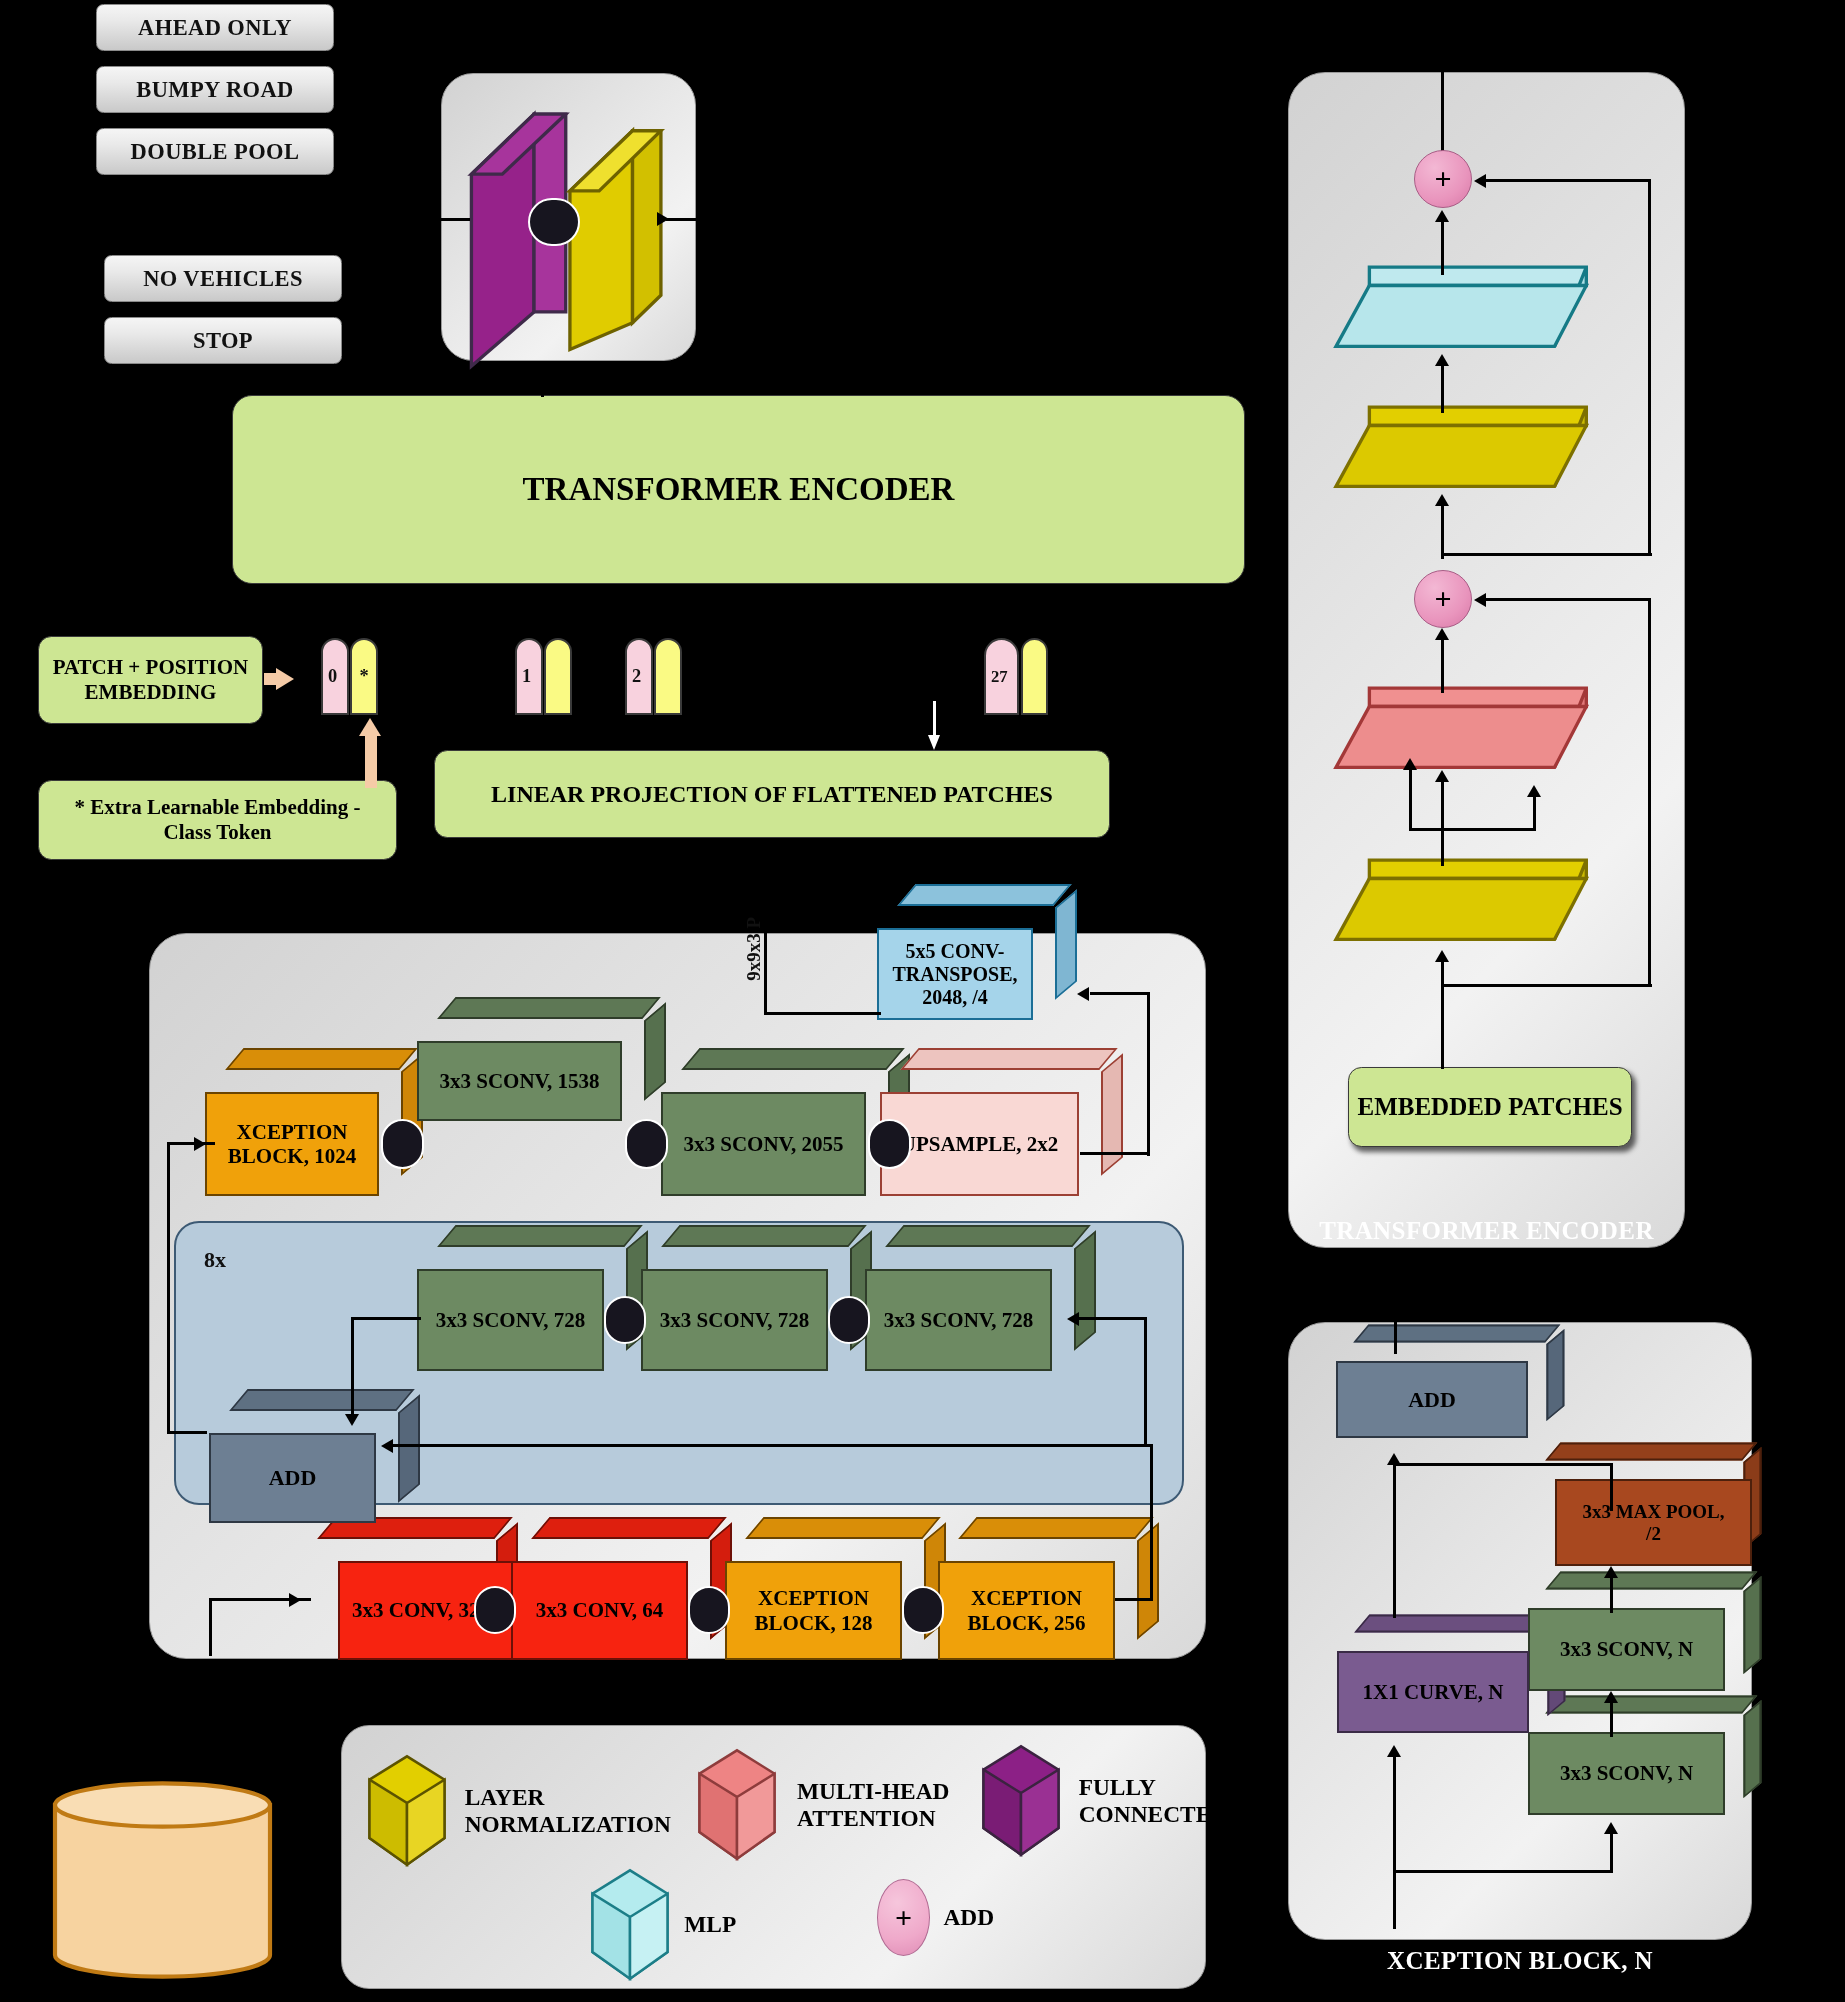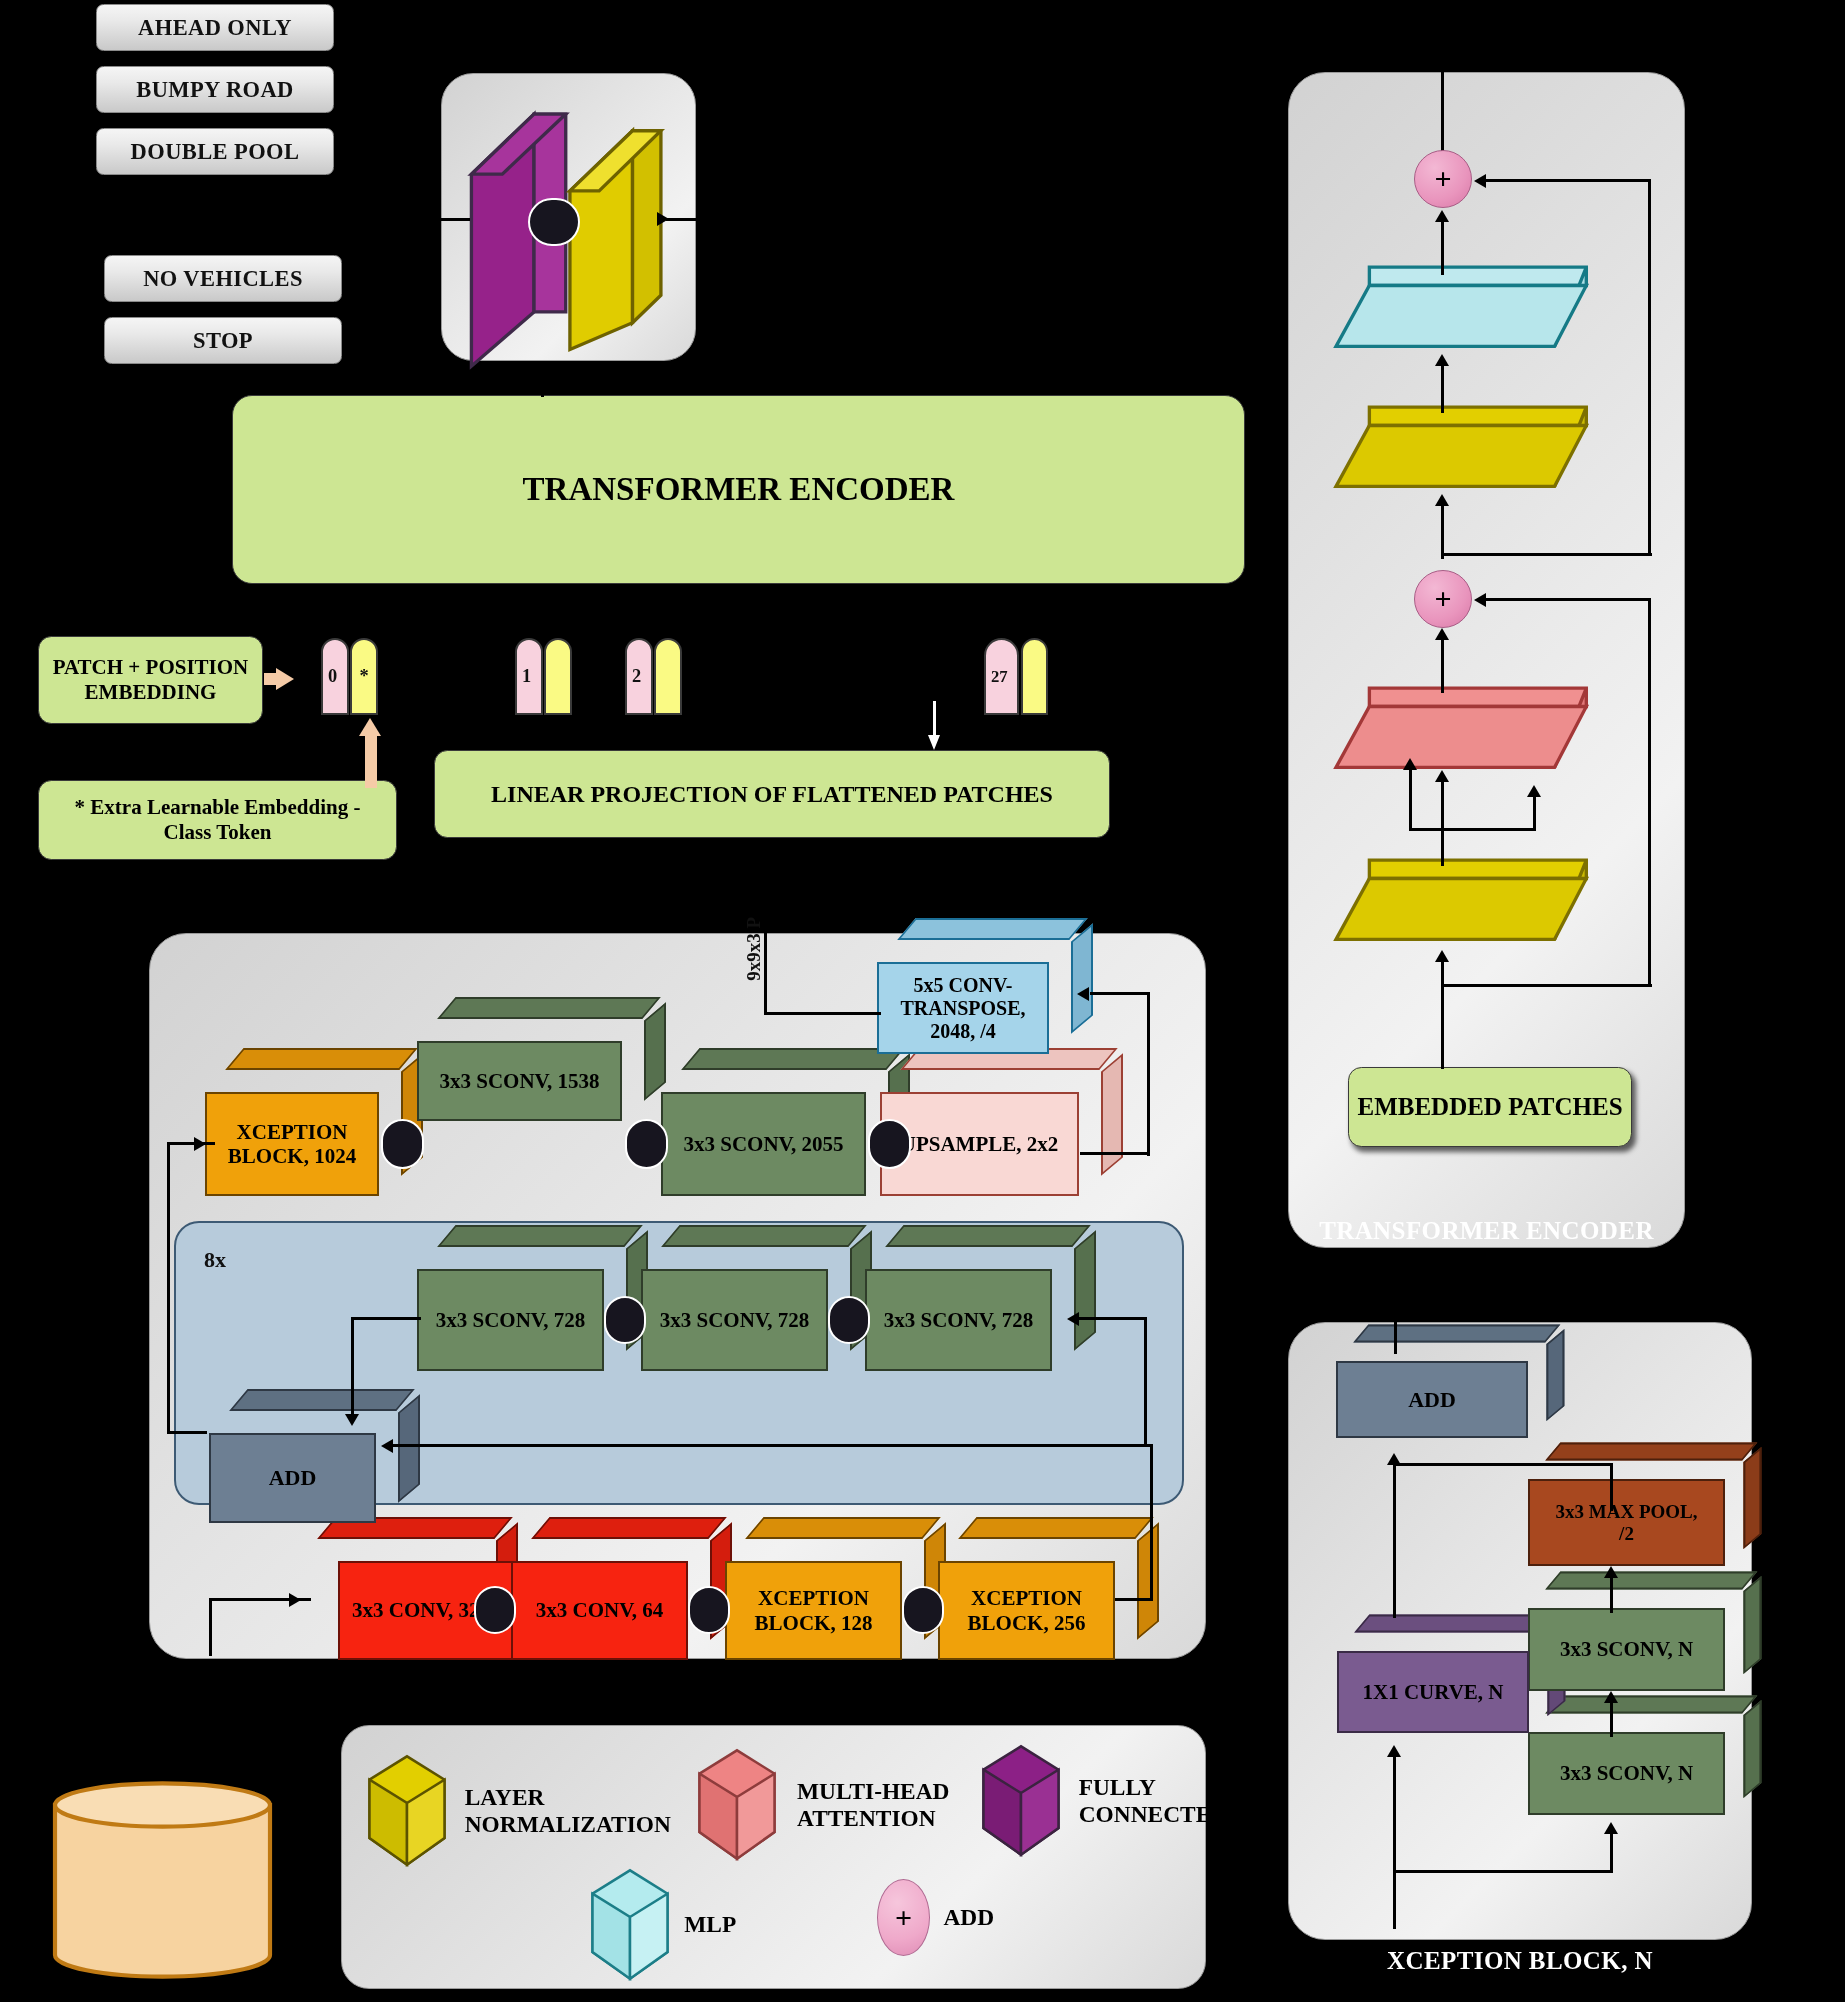--- a/index.html
+++ b/index.html
@@ -260,21 +260,21 @@
 
 <div class="greenbox abs" style="left:1348px; top:1067px; width:284px; height:80px; font-size:25px;">EMBEDDED PATCHES</div>
 
 <div class="panel abs" style="left:149px; top:933px; width:1057px; height:726px;"></div>
 
 <div class="vlabel" style="left:743px;top:917px;">9x9x3 P</div>
 
 <div class="ln" style="left:764px;top:925px;width:3.3px;height:90px;"></div>
 <div class="ln" style="left:764px;top:1012px;width:117px;height:3.3px;"></div>
 
-<div class="box3d" style="left:877px;top:962px;width:172px;height:92px;--fill:#a5d4ea;--topfill:#8cc2dc;--sidefill:#7fb6d2;--edge:#1b6e96;">
+<div class="box3d" style="left:877px;top:928px;width:156px;height:92px;--fill:#a5d4ea;--topfill:#8cc2dc;--sidefill:#7fb6d2;--edge:#1b6e96;">
   <div class="top" style="transform:skewX(-40deg) translateY(-22px) translateX(11px); height:22px; top:-22px;"></div>
   <div class="side" style="transform:skewY(-40deg) translateX(22px) translateY(-11px); width:22px; right:-22px;"></div>
   <div class="face" style="font-size:20px;white-space:pre-line;">5x5 CONV-
 TRANSPOSE,
 2048, /4</div>
 </div>
 <div class="ln" style="left:1090px;top:992px;width:60px;height:3.3px;"></div>
 <div class="arrowhead ah-left" style="left:1077px;top:987px;"></div>
 <div class="ln" style="left:1147px;top:992px;width:3.3px;height:164px;"></div>
 <div class="ln" style="left:1080px;top:1152px;width:70px;height:3.3px;"></div>
@@ -398,21 +398,21 @@
 </div>
 
 <div class="ln" style="left:1393px;top:1463px;width:3.3px;height:155px;"></div>
 <div class="arrowhead ah-up" style="left:1387px;top:1453px;"></div>
 <div class="ln" style="left:1393px;top:1463px;width:220px;height:3.3px;"></div>
 <div class="ln" style="left:1610px;top:1463px;width:3.3px;height:48px;"></div>
 
 <div class="box3d" style="left:1528px;top:1479px;width:197px;height:87px;--fill:#a8481f;--topfill:#94401b;--sidefill:#8b3c19;--edge:#4d200c;">
   <div class="top" style="transform:skewX(-40deg) translateY(-18.4px) translateX(9.2px); height:18.4px; top:-18.4px;"></div>
   <div class="side" style="transform:skewY(-40deg) translateX(18.4px) translateY(-9.2px); width:18.4px; right:-18.4px;"></div>
-  <div class="face" style="font-size:19px;white-space:pre-line;">3x3 MAX POOL,
+  <div class="face" style="font-size:19px;white-space:pre-line;margin-left:27px;">3x3 MAX POOL,
 /2</div>
 </div>
 <div class="ln" style="left:1610px;top:1576px;width:3.3px;height:37px;"></div>
 <div class="arrowhead ah-up" style="left:1604px;top:1566px;"></div>
 
 <div class="box3d" style="left:1528px;top:1608px;width:197px;height:83px;--fill:#6d8a62;--topfill:#5e7855;--sidefill:#56704e;--edge:#2f3d2a;">
   <div class="top" style="transform:skewX(-40deg) translateY(-18.4px) translateX(9.2px); height:18.4px; top:-18.4px;"></div>
   <div class="side" style="transform:skewY(-40deg) translateX(18.4px) translateY(-9.2px); width:18.4px; right:-18.4px;"></div>
   <div class="face" style="font-size:21px;">3x3 SCONV, N</div>
 </div>

